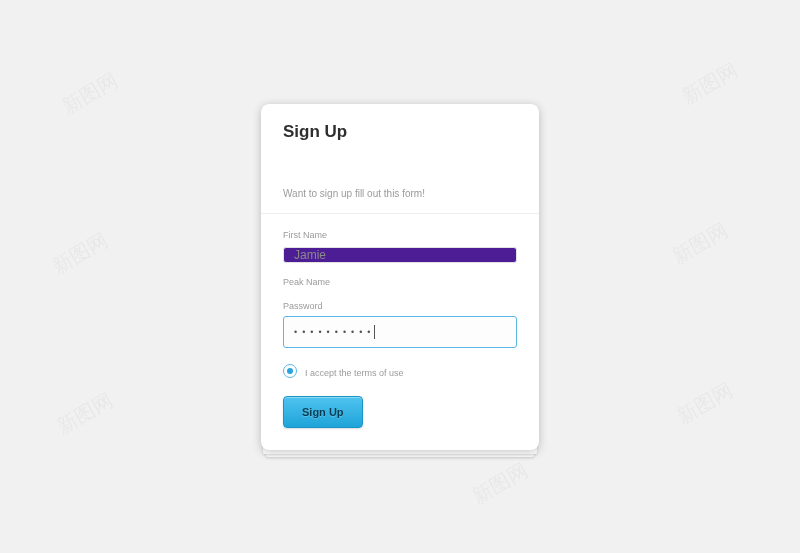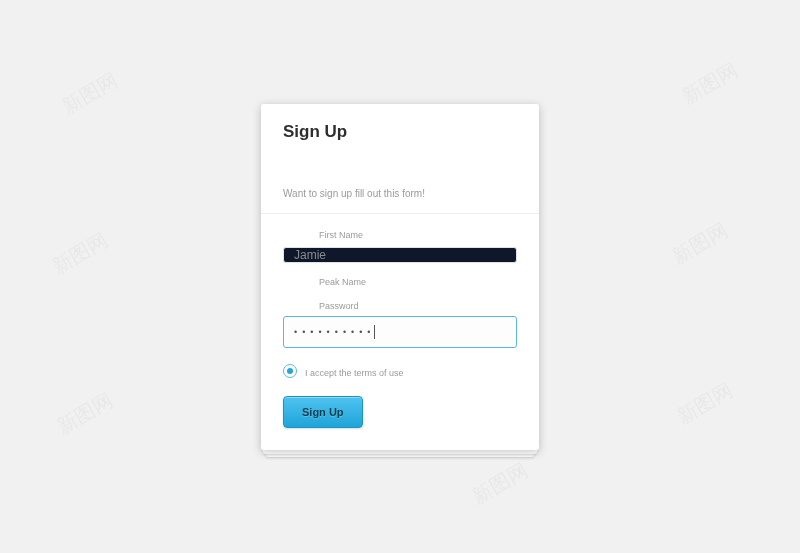--- a/index.html
+++ b/index.html
@@ -48,21 +48,21 @@
       height: 100%;
       left: 2px;
       top: 4px;
       z-index: 2;
     }
     .card {
       position: relative;
       z-index: 3;
       width: 278px;
       background: #fff;
-      border-radius: 2px;
+      border-radius: 8px;
       box-shadow: 0 2px 10px rgba(0,0,0,0.22), 0 0 1px rgba(0,0,0,0.1);
     }
     .card-header {
       padding: 18px 22px 14px 22px;
       border-bottom: 1px solid #eeeeee;
     }
     .card-title {
       font-size: 17px;
       font-weight: 700;
       color: #2e2e2e;
@@ -78,31 +78,30 @@
       padding: 16px 22px 22px 22px;
     }
     .field {
       margin-bottom: 14px;
     }
     .field-label {
       font-size: 9px;
       color: #9b9b9b;
       margin-bottom: 5px;
       display: block;
-      margin-left: 36px;
     }
     .field-input {
       width: 100%;
       height: 16px;
       border: 1px solid #e2e2e2;
       border-radius: 3px;
       padding: 0 10px;
       font-size: 12px;
       color: #8a8a8a;
-      background: #0f172a;
+      background: #4c1d95;
       font-family: inherit;
       outline: none;
     }
     .pw-dots {
       letter-spacing: 5px;
       font-size: 9px;
       color: #555;
       font-family: Arial, sans-serif;
     }
     .cursor-line {

